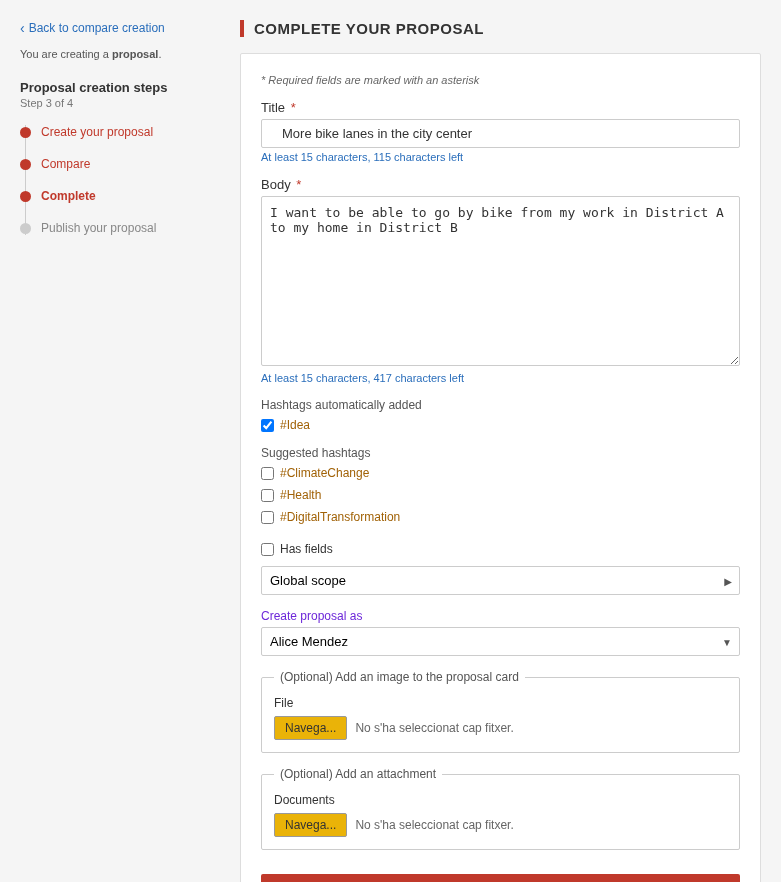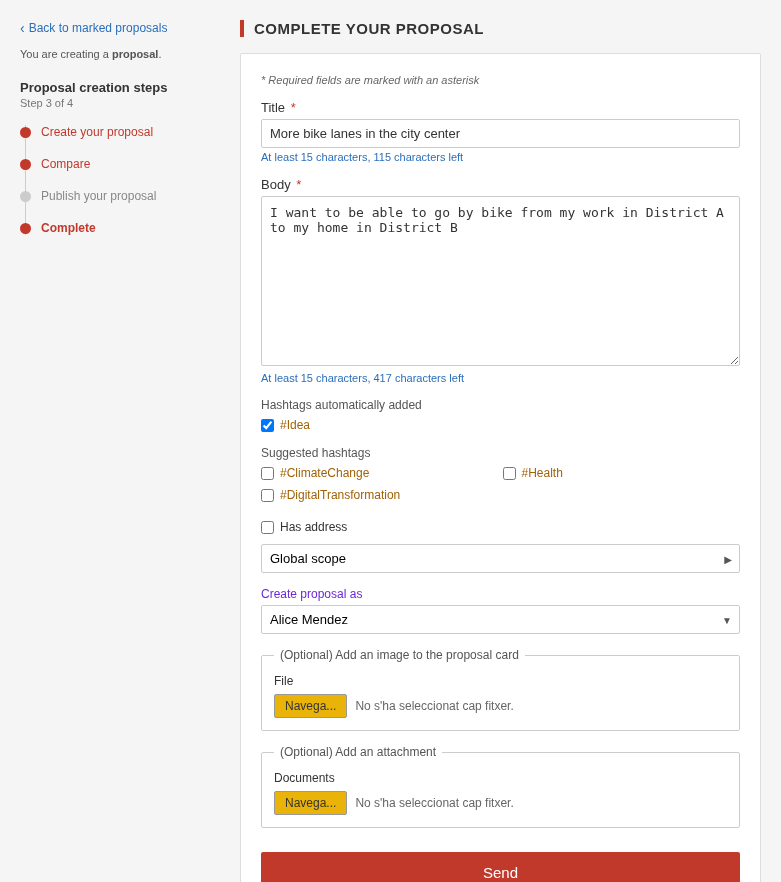--- a/index.html
+++ b/index.html
@@ -129,21 +129,21 @@
       color: #333;
       margin-bottom: 4px;
       display: block;
     }
     .form-label .required-star {
       color: #c0392b;
       margin-left: 2px;
     }
     .form-input {
       width: 100%;
-      padding: 6px 8px;
+      padding: 6px 20px;
       border: 1px solid #ccc;
       border-radius: 2px;
       font-size: 13px;
       color: #333;
       outline: none;
     }
     .input-hint {
       font-size: 11px;
       color: #2a6ebb;
       margin-top: 3px;
@@ -181,21 +181,21 @@
       font-size: 12px;
       color: #a16207;
     }
     .suggested-hashtags-label {
       font-size: 12px;
       color: #555;
       margin-bottom: 6px;
     }
     .suggested-grid {
       display: grid;
-      grid-template-columns: 1fr 1fr;
+      grid-template-columns: 1fr;
       gap: 4px;
     }
     .has-address-row {
       display: flex;
       align-items: center;
       gap: 6px;
       margin-bottom: 10px;
     }
     .has-address-label {
       font-size: 12px;
@@ -283,42 +283,42 @@
       cursor: pointer;
       margin-top: 10px;
     }
   </style>
 </head>
 <body>
 
 <div class="page">
 
   <div class="sidebar">
-    <div class="back-link">Back to marked proposals</div>
+    <div class="back-link">Back to compare creation</div>
     <div class="creating-text">
       <span>You are creating a </span><strong>proposal</strong><span>.</span>
     </div>
     <div class="proposal-steps-label">Proposal creation steps</div>
     <div class="step-counter">Step 3 of 4</div>
     <ul class="steps-list">
       <li class="step-item">
         <span class="step-dot completed"></span>
         <span class="step-label completed">Create your proposal</span>
       </li>
       <li class="step-item">
         <span class="step-dot completed"></span>
         <span class="step-label completed">Compare</span>
       </li>
       <li class="step-item">
+        <span class="step-dot active"></span>
+        <span class="step-label active">Complete</span>
+      </li>
+      <li class="step-item">
         <span class="step-dot inactive"></span>
         <span class="step-label inactive">Publish your proposal</span>
-      </li>
-      <li class="step-item">
-        <span class="step-dot active"></span>
-        <span class="step-label active">Complete</span>
       </li>
     </ul>
   </div>
 
   <div class="main-content">
     <div class="section-header">
       <span class="section-title">COMPLETE YOUR PROPOSAL</span>
     </div>
     <div class="form-card">
       <div class="required-note">* Required fields are marked with an asterisk</div>
@@ -365,21 +365,21 @@
           <div class="hashtag-item">
             <input type="checkbox" style="">
             <span class="hashtag-text">#DigitalTransformation</span>
           </div>
         </div>
       </div>
 
       
       <div class="has-address-row">
         <input type="checkbox" style="">
-        <span class="has-address-label">Has address</span>
+        <span class="has-address-label">Has fields</span>
       </div>
 
       
       <div class="form-group">
         <div class="select-wrapper">
           <select class="scope-select">
             <option>Global scope</option>
             <option>Local scope</option>
             <option>Regional scope</option>
           </select>

